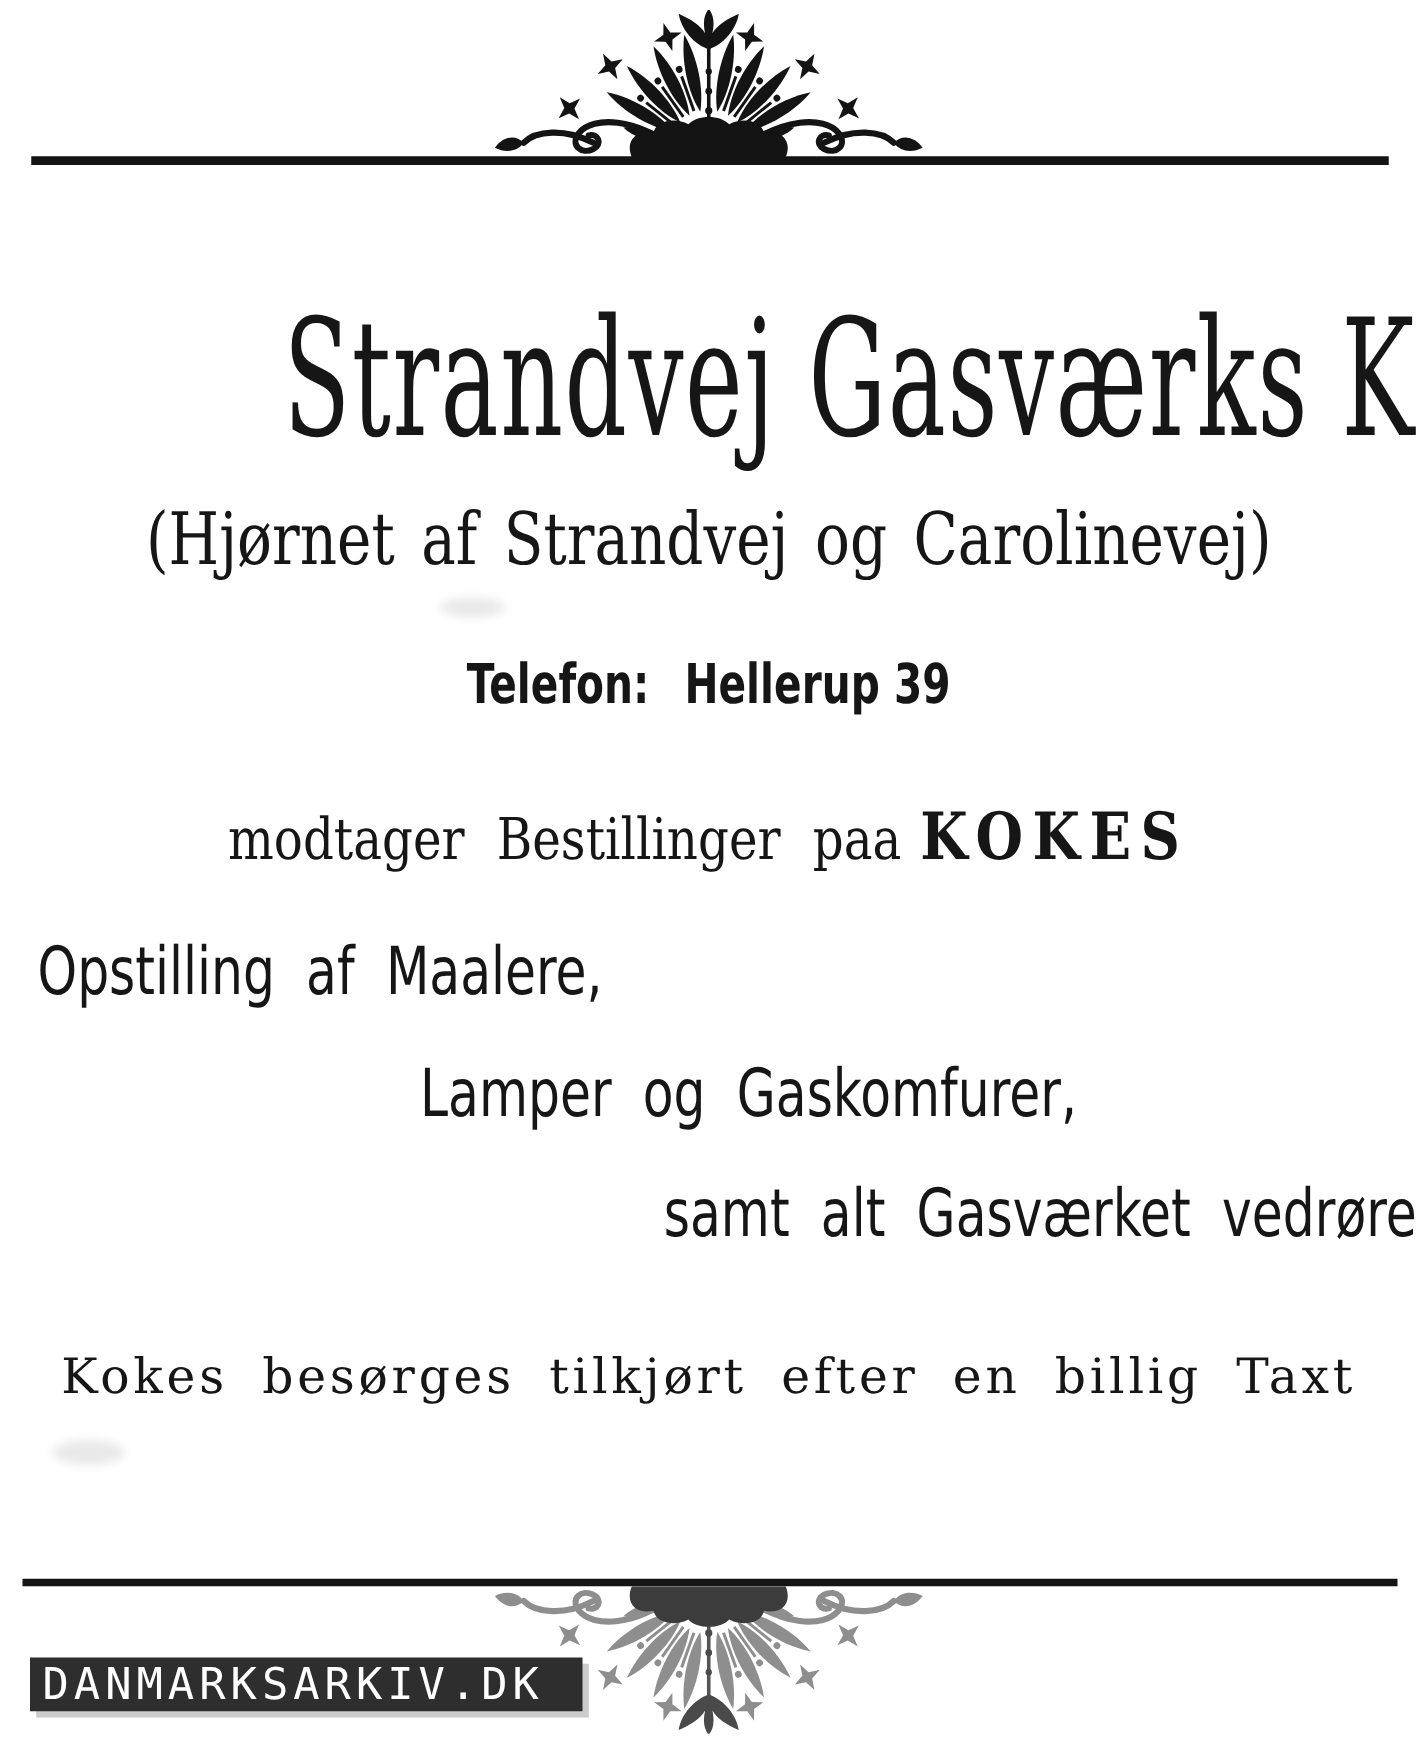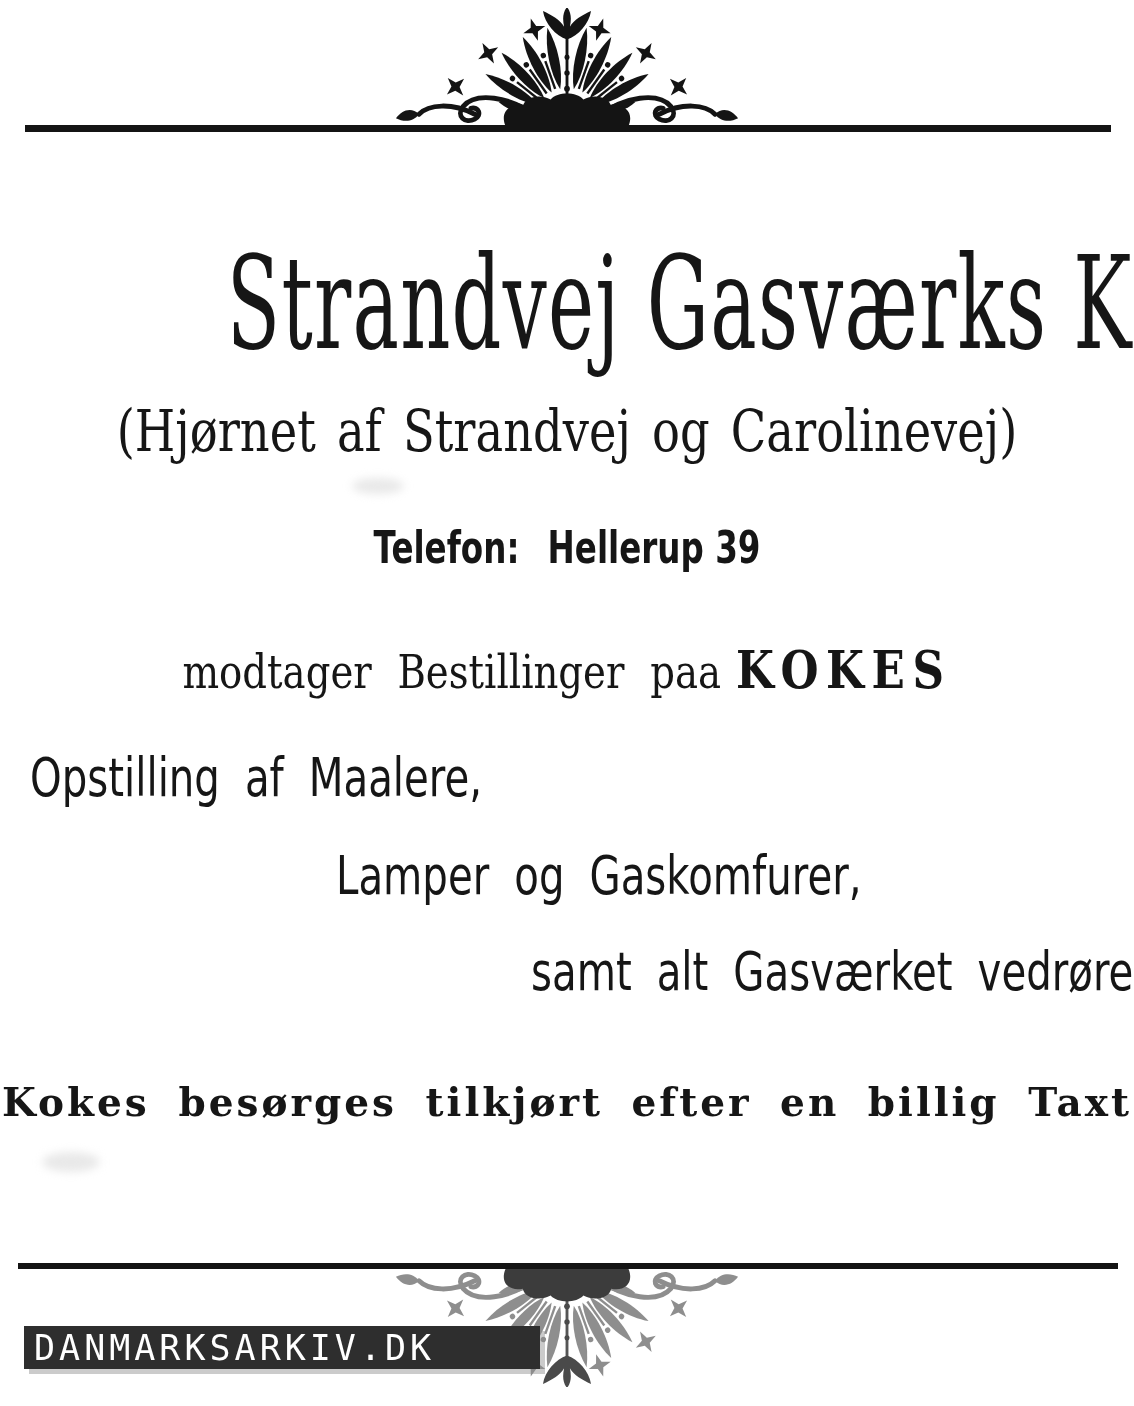--- a/index.html
+++ b/index.html
@@ -54,27 +54,27 @@
     position:absolute; font-family:"DejaVu Sans", sans-serif;
     font-size:53px; line-height:1; word-spacing:16px; white-space:nowrap;
     transform:scaleX(0.76); transform-origin:0 50%;
   }
   .service-1 { left:30px;  top:751px; }
   .service-2 { left:336px; top:849px; }
   .service-3 { left:531px; top:945px; }
   .tagline {
     position:absolute; left:0; top:1079px; width:1134px;
     display:flex; justify-content:center; align-items:flex-end; gap:44px;
-    font-weight:bold; font-size:39px; letter-spacing:3px; word-spacing:12px;
+    font-weight:normal; font-size:39px; letter-spacing:3px; word-spacing:12px;
     white-space:nowrap;
   }
 
   
   .watermark {
-    position:absolute; left:24px; top:1326px; width:516px; height:43px;
+    position:absolute; left:24px; top:1326px; width:442px; height:43px;
     background:#2e2e2e; z-index:5; display:flex; align-items:center;
     padding-left:10px; box-sizing:border-box;
     box-shadow:5px 5px 0 rgba(140,140,140,0.45);
   }
   .watermark span {
     font-family:"DejaVu Sans Mono", monospace; font-size:35px;
     letter-spacing:4px; color:#ffffff; white-space:nowrap;
   }
 
   

